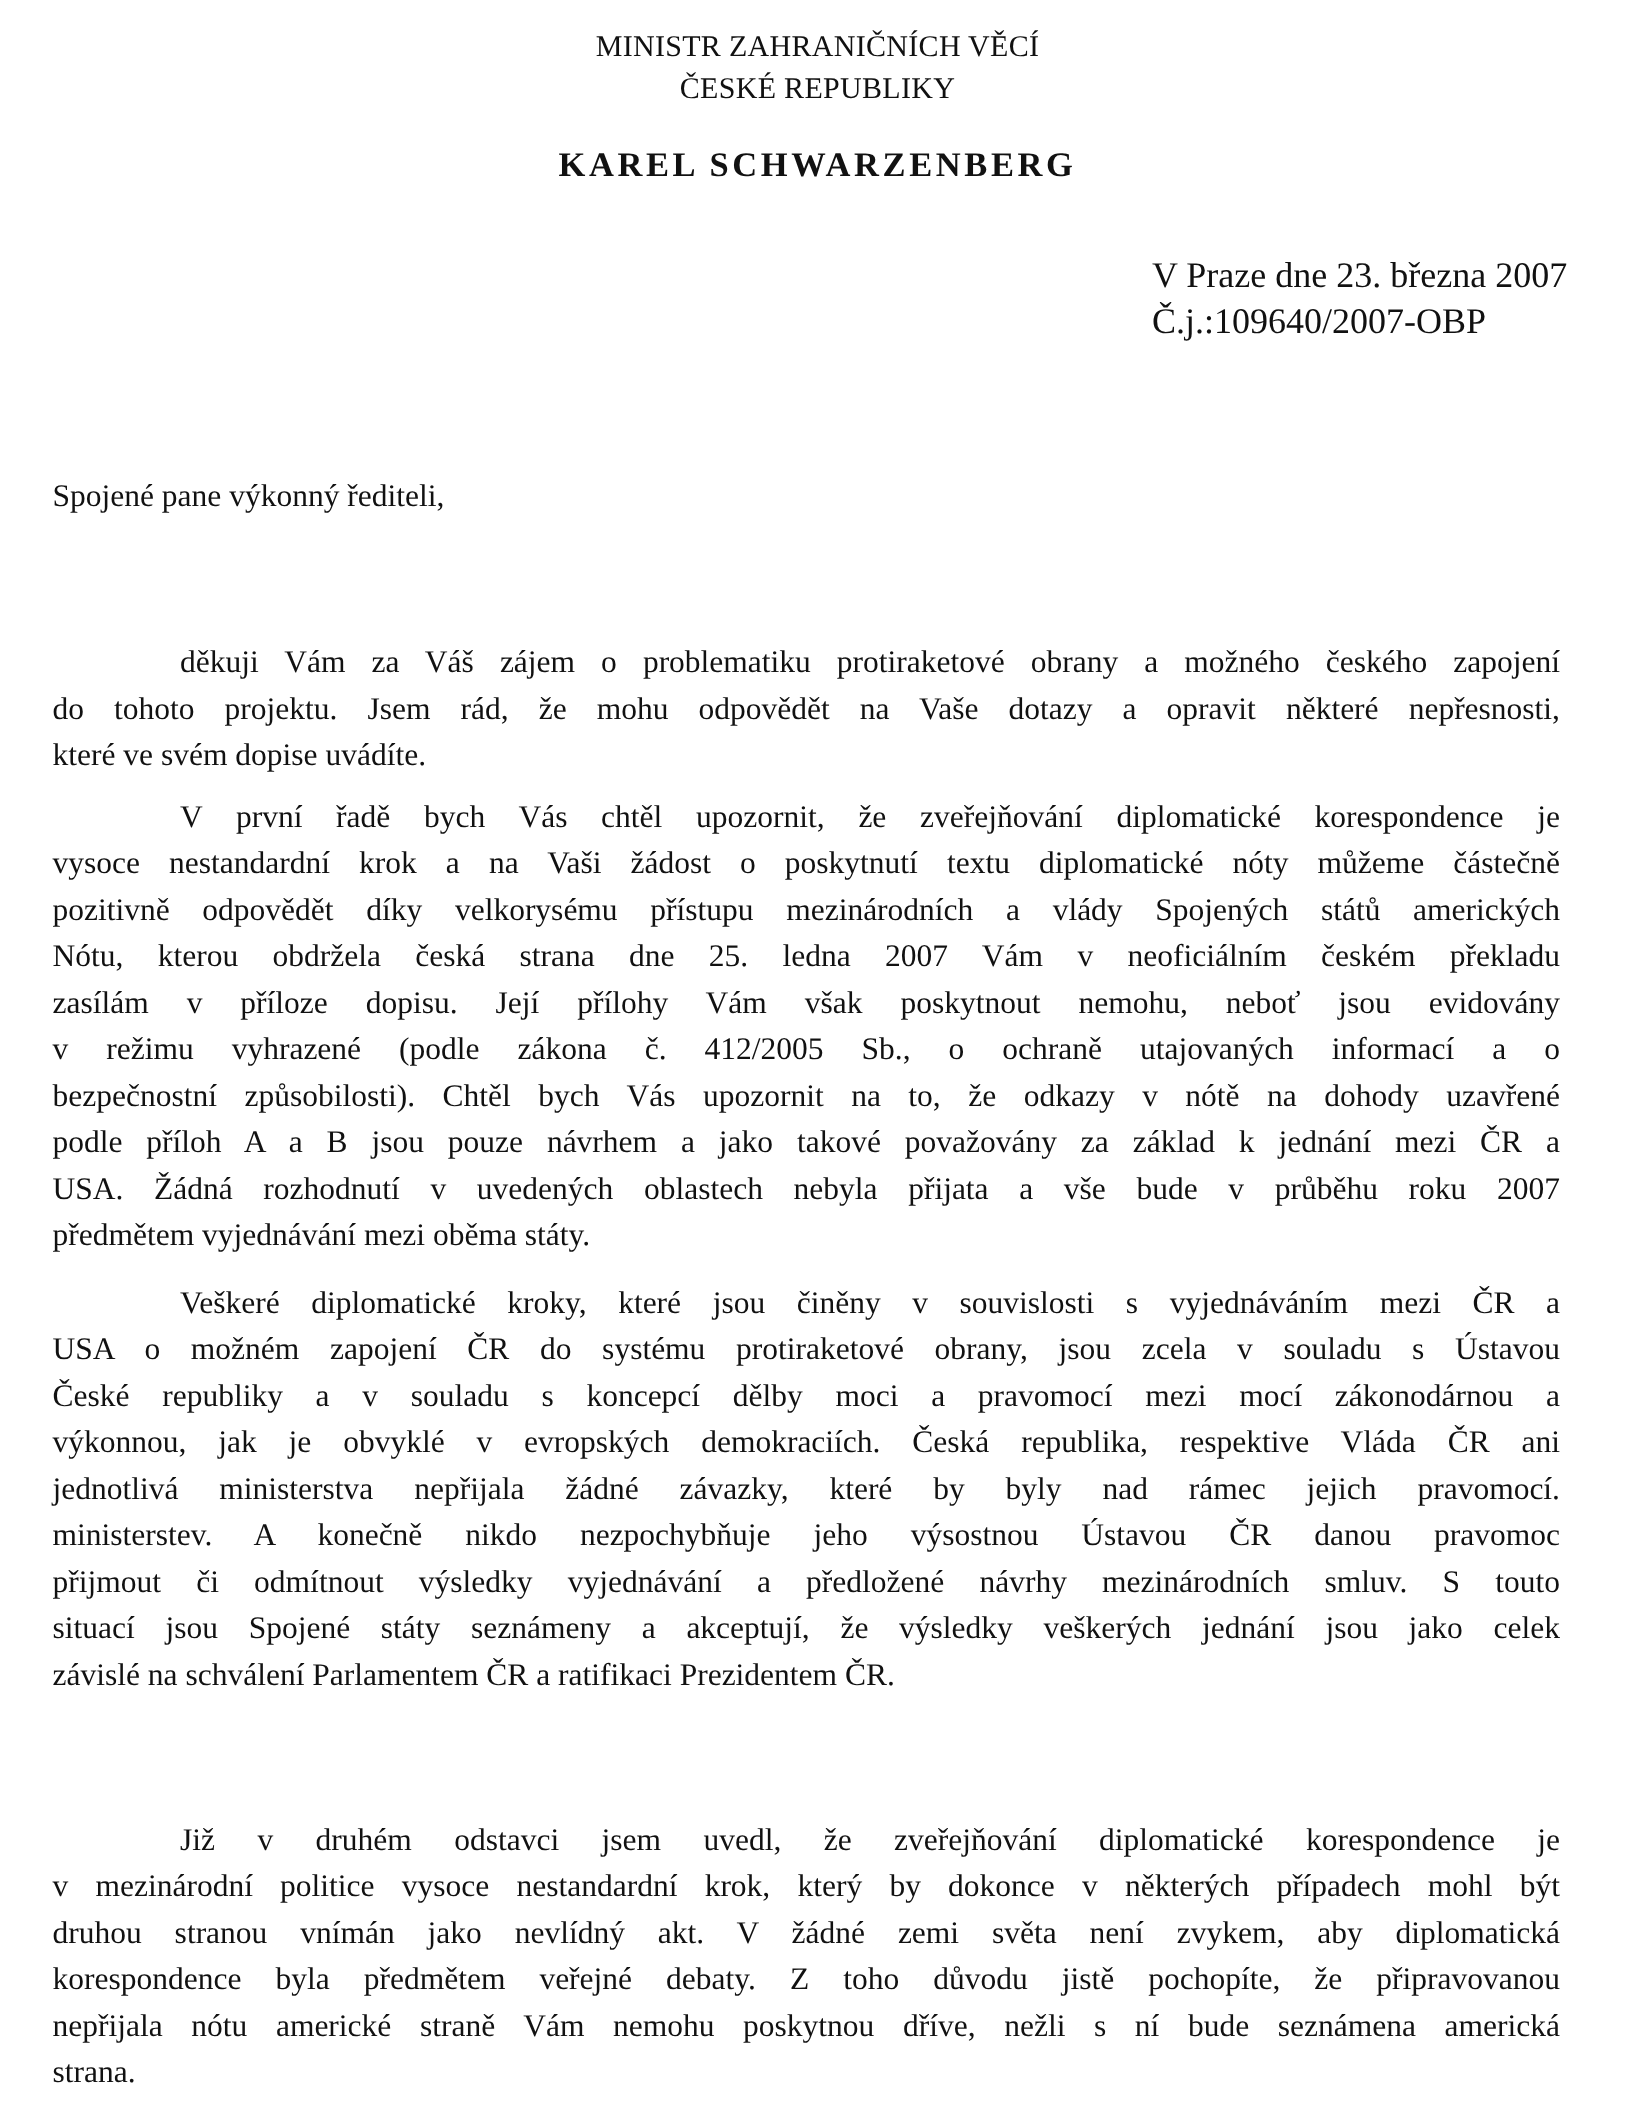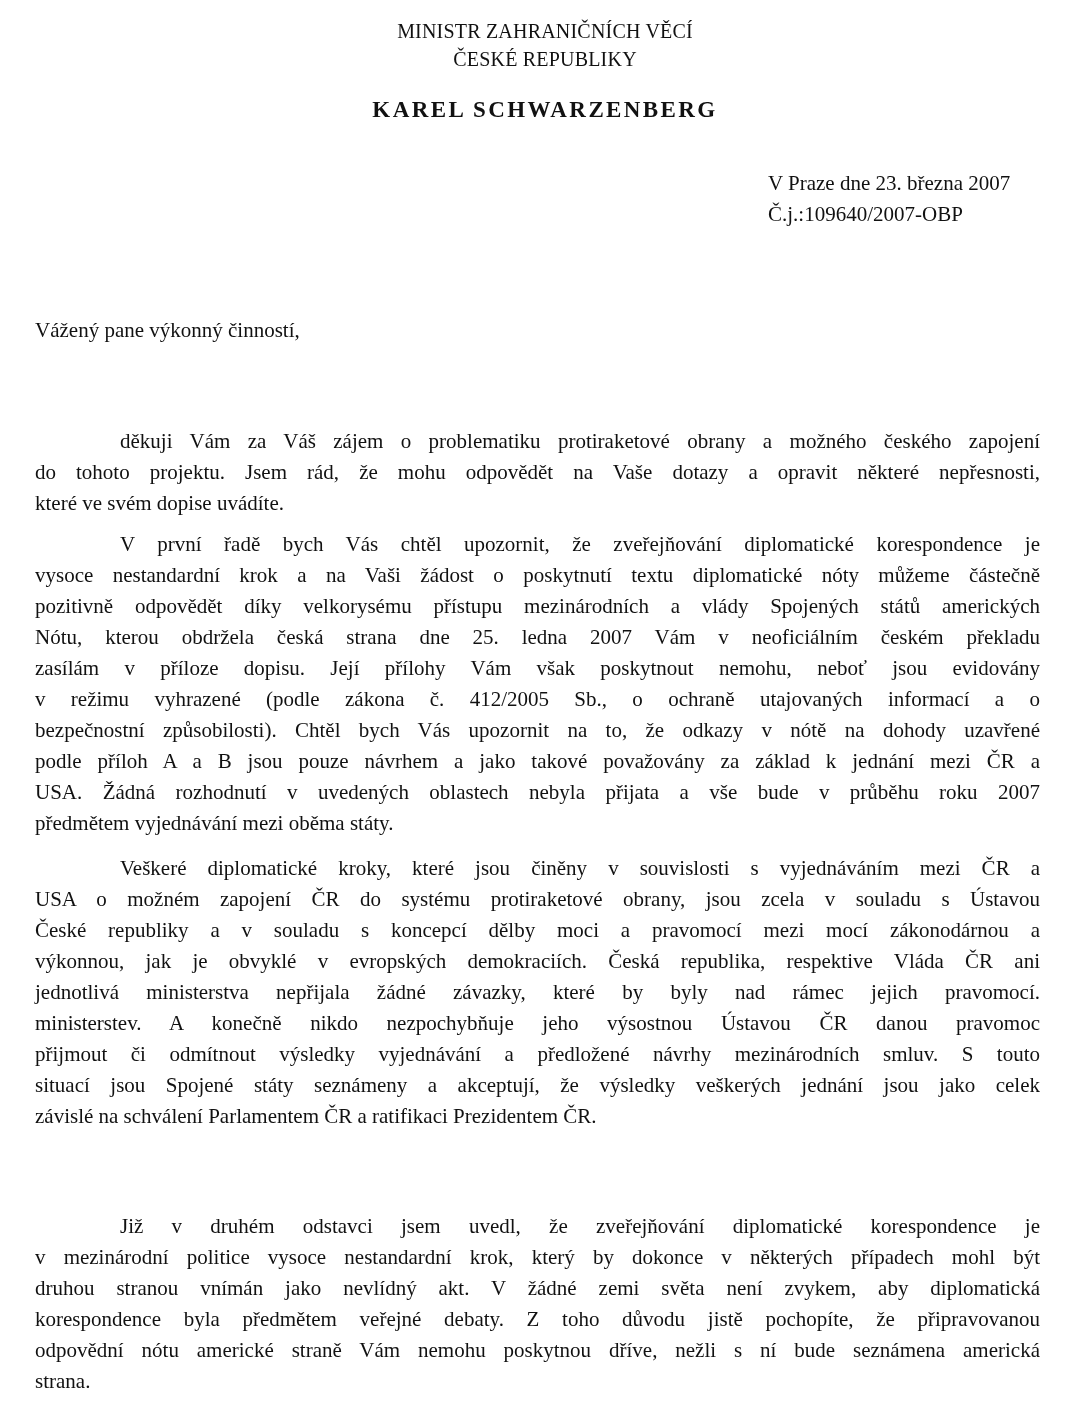--- a/index.html
+++ b/index.html
@@ -31,21 +31,21 @@
     .lh-line2 { top: 48px; font-size: 20px; letter-spacing: 0.2px; }
     .lh-name {
       top: 97px;
       font-size: 23px;
       font-weight: bold;
       letter-spacing: 2.4px;
     }
     .meta {
       position: absolute;
       left: 768px;
-      font-size: 21px;
+      font-size: 24px;
       white-space: nowrap;
     }
     .meta-date { top: 171px; }
     .meta-ref  { top: 202px; }
     .salutation {
       position: absolute;
       left: 35px;
       top: 318px;
       font-size: 21px;
     }
@@ -75,21 +75,21 @@
 
 <div class="page">
 
   <div class="letterhead lh-line1">MINISTR ZAHRANIČNÍCH VĚCÍ</div>
   <div class="letterhead lh-line2">ČESKÉ REPUBLIKY</div>
   <div class="letterhead lh-name">KAREL SCHWARZENBERG</div>
 
   <div class="meta meta-date">V Praze dne 23. března 2007</div>
   <div class="meta meta-ref">Č.j.:109640/2007-OBP</div>
 
-  <div class="salutation">Vážený pane výkonný činností,</div>
+  <div class="salutation">Spojené pane výkonný řediteli,</div>
 
   <div class="para" id="p1">
     <span class="line first">děkuji Vám za Váš zájem o problematiku protiraketové obrany a možného českého zapojení</span>
     <span class="line">do tohoto projektu. Jsem rád, že mohu odpovědět na Vaše dotazy a opravit některé nepřesnosti,</span>
     <span class="line last">které ve svém dopise uvádíte.</span>
   </div>
 
   <div class="para" id="p2">
     <span class="line first">V první řadě bych Vás chtěl upozornit, že zveřejňování diplomatické korespondence je</span>
     <span class="line">vysoce nestandardní krok a na Vaši žádost o poskytnutí textu diplomatické nóty můžeme částečně</span>
@@ -113,17 +113,17 @@
     <span class="line">přijmout či odmítnout výsledky vyjednávání a předložené návrhy mezinárodních smluv. S touto</span>
     <span class="line">situací jsou Spojené státy seznámeny a akceptují, že výsledky veškerých jednání jsou jako celek</span>
     <span class="line last">závislé na schválení Parlamentem ČR a ratifikaci Prezidentem ČR.</span>
   </div>
 
   <div class="para" id="p4">
     <span class="line first">Již v druhém odstavci jsem uvedl, že zveřejňování diplomatické korespondence je</span>
     <span class="line">v mezinárodní politice vysoce nestandardní krok, který by dokonce v některých případech mohl být</span>
     <span class="line">druhou stranou vnímán jako nevlídný akt. V žádné zemi světa není zvykem, aby diplomatická</span>
     <span class="line">korespondence byla předmětem veřejné debaty. Z toho důvodu jistě pochopíte, že připravovanou</span>
-    <span class="line">odpovědní nótu americké straně Vám nemohu poskytnou dříve, nežli s ní bude seznámena americká</span>
+    <span class="line">nepřijala nótu americké straně Vám nemohu poskytnou dříve, nežli s ní bude seznámena americká</span>
     <span class="line last">strana.</span>
   </div>
 
 </div>
 
 </body></html>

